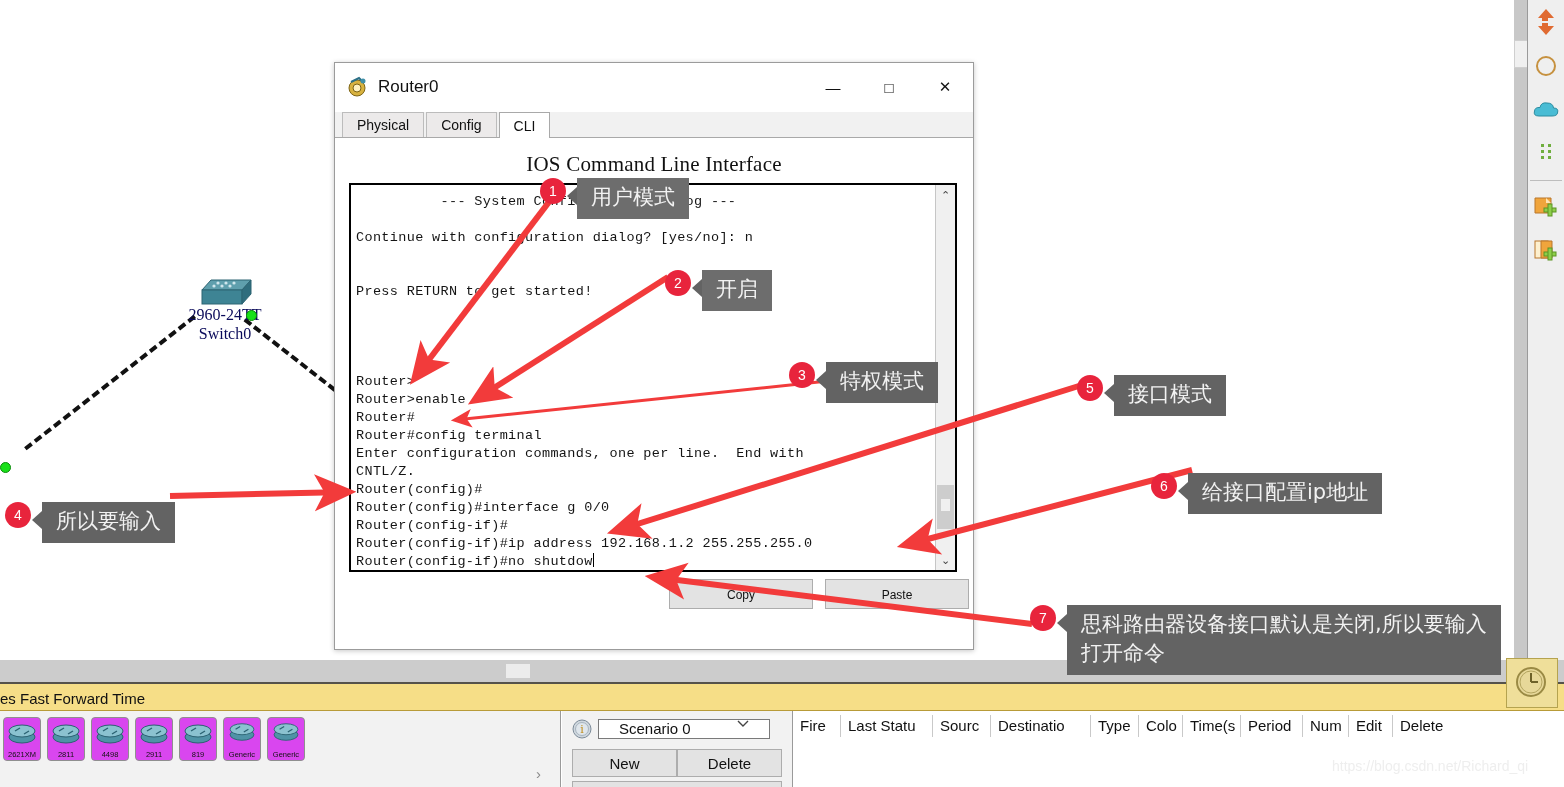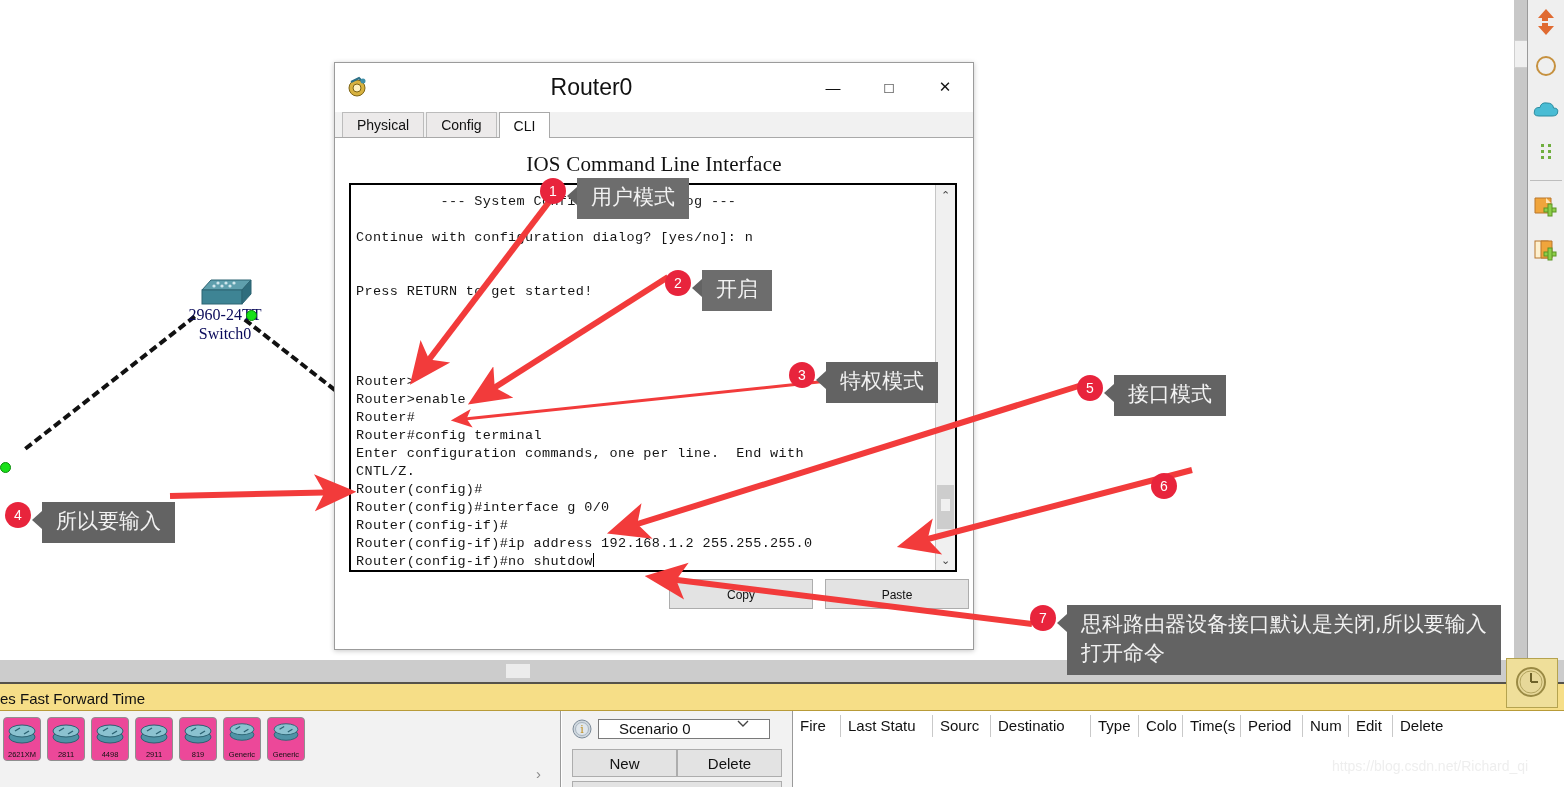--- a/index.html
+++ b/index.html
@@ -25,21 +25,21 @@
   #right-strip .tool{width:36px;height:44px;display:flex;align-items:center;justify-content:center;}
   #right-strip .sep{height:1px;background:#bdbdbd;margin:4px 2px;}
   #right-scrollgutter{right:36px;top:0;width:14px;height:660px;background:#c8c8c8;}
   #right-scrollthumb{right:36px;top:40px;width:14px;height:28px;background:#f0f0f0;border:1px solid #cfcfcf;box-sizing:border-box;}
 
   
   #router-dialog{left:334px;top:62px;width:638px;height:586px;background:#ffffff;
     border:1px solid #9b9b9b;box-shadow:0 1px 5px rgba(0,0,0,.22);}
   #titlebar{height:48px;display:flex;align-items:center;background:#ffffff;border-bottom:1px solid #ffffff;}
   #app-icon{width:22px;height:22px;margin-left:12px;margin-right:9px;flex:none;}
-  #win-title{font-size:23px;color:#111;flex:1;font-family:"Liberation Sans","DejaVu Sans",sans-serif;text-align:center;}
+  #win-title{font-size:17px;color:#111;flex:1;font-family:"Liberation Sans","DejaVu Sans",sans-serif;}
   .winbtn{width:56px;height:44px;display:flex;align-items:center;justify-content:center;
     font-size:15px;color:#111;}
 
   #tabstrip{height:26px;background:#f1f1f1;border-bottom:1px solid #a9a9a9;
     display:flex;align-items:flex-end;padding-left:7px;box-sizing:border-box;}
   .tab{height:25px;line-height:25px;padding:0 14px;font-size:14px;color:#111;
     background:#eceaea;border:1px solid #bcbcbc;border-bottom:none;margin-right:2px;box-sizing:border-box;}
   .tab.active{background:#ffffff;border-color:#a9a9a9;height:26px;line-height:26px;
     position:relative;top:1px;}
 
@@ -66,21 +66,21 @@
 
   
   #hscroll{left:0;top:660px;width:1564px;height:22px;background:#cccccc;border-bottom:2px solid #55524a;}
   #hscroll-thumb{left:506px;top:664px;width:24px;height:14px;background:#ececec;}
   #yellowbar{left:0;top:684px;width:1564px;height:26px;background:#f6de87;border-bottom:1px solid #b89b38;}
   #yellow-text{left:0;top:690px;font-size:15px;color:#111;}
   #realtime{right:62px;top:683px;font-size:20px;font-weight:bold;color:#111;margin-top:45px;}
   #clock-badge{right:6px;top:658px;width:50px;height:48px;background:#efdf9a;border:1px solid #b5a34f;}
 
   #bottom-left-panel{left:0;top:711px;width:560px;height:76px;background:#f2f2f2;border-right:1px solid #9a9a9a;}
-  .devcell{float:left;width:36px;height:42px;margin:6px 3px 0 3px;background:#ec4899;
+  .devcell{float:left;width:36px;height:42px;margin:6px 3px 0 3px;background:#d946ef;
     border:1px solid #8f8f8f;border-radius:4px;position:relative;}
   .devcell .cap{position:absolute;bottom:1px;left:0;width:100%;text-align:center;
     font-size:7.5px;color:#111;line-height:8px;}
   #dev-next{left:536px;top:765px;font-size:15px;color:#8a8a8a;}
 
   #scenario-panel{left:562px;top:711px;width:230px;height:76px;background:#f2f2f2;border-right:1px solid #9a9a9a;}
   #scenario-row{position:absolute;left:10px;top:8px;display:flex;align-items:center;}
   #info-icon{width:20px;height:20px;margin-right:6px;}
   #scenario-select{width:172px;height:20px;background:#fff;border:1px solid #7a7a7a;
     font-size:15px;color:#111;display:flex;align-items:flex-start;padding:0 20px;box-sizing:border-box;}
@@ -397,20 +397,21 @@
 <div class="anno" id="anno-4" style="left:5px;top:502px;">
   <div class="badge">4</div>
   <div class="bubble">所以要输入</div>
 </div>
 <div class="anno" id="anno-5" style="left:1077px;top:375px;">
   <div class="badge">5</div>
   <div class="bubble">接口模式</div>
 </div>
 <div class="anno" id="anno-6" style="left:1151px;top:473px;">
   <div class="badge">6</div>
+  <div class="bubble">给接口配置ip地址</div>
 </div>
 <div class="anno" id="anno-7" style="left:1030px;top:605px;">
   <div class="badge">7</div>
   <div class="bubble">思科路由器设备接口默认是关闭,所以要输入
 打开命令</div>
 </div>
 
 <div class="abs" id="watermark">https://blog.csdn.net/Richard_qi</div>
 
 </body></html>

